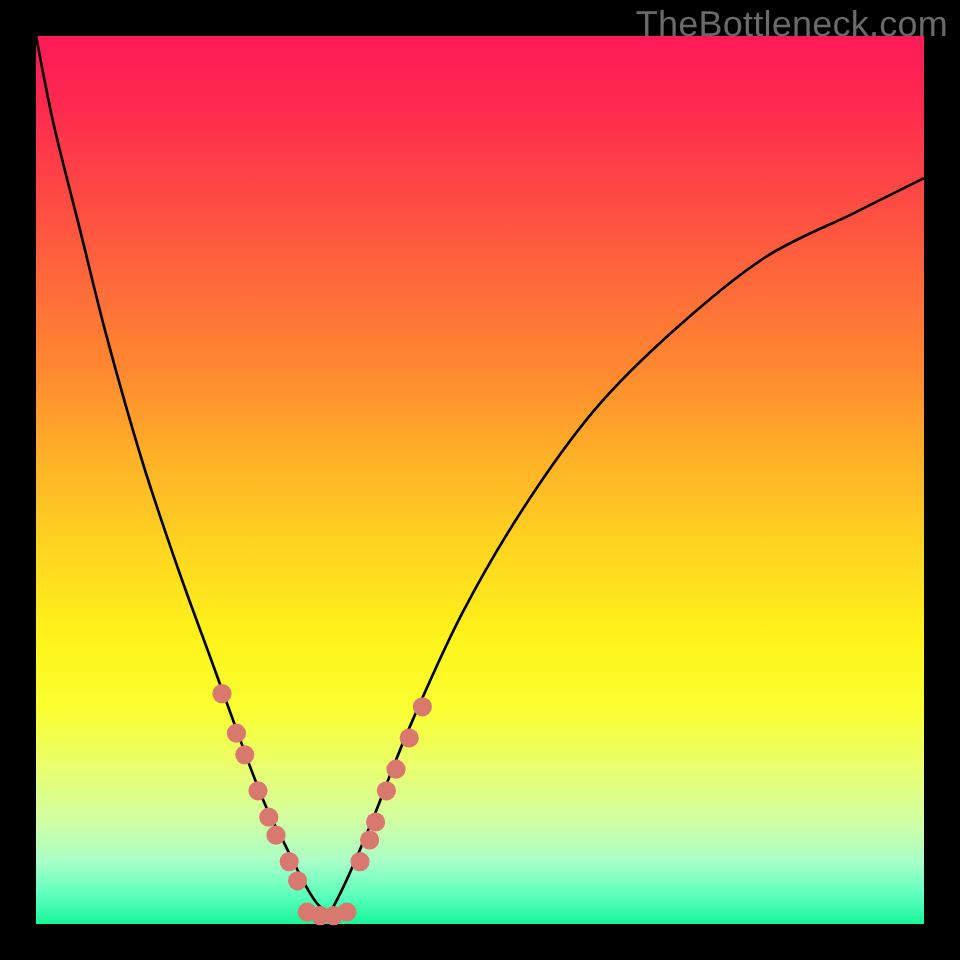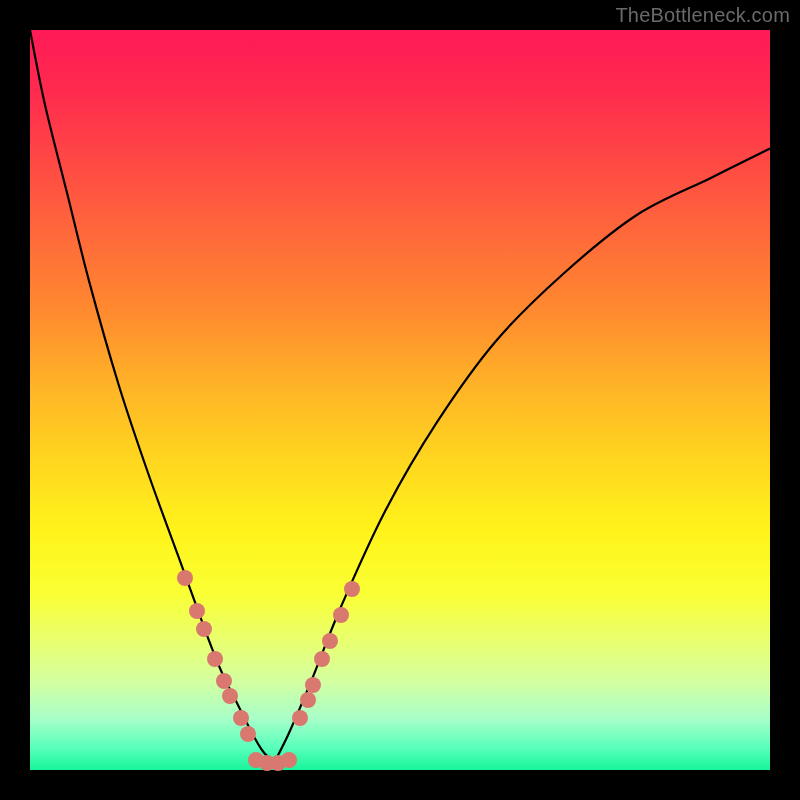--- a/index.html
+++ b/index.html
@@ -30,21 +30,21 @@
       #a8ffc8 93%,
       #58ffbb 97%,
       #17f59a 100%
     );
   }
   .watermark {
     position: absolute;
     top: 4px;
     right: 10px;
     font-family: Arial, Helvetica, sans-serif;
-    font-size: 20px;
+    font-size: 30px;
     font-weight: 400;
     color: #6a6a6a;
     letter-spacing: 0.2px;
   }
   svg.curves {
     position: absolute;
     left: 0; top: 0;
     width: 740px; height: 740px;
     overflow: visible;
   }

